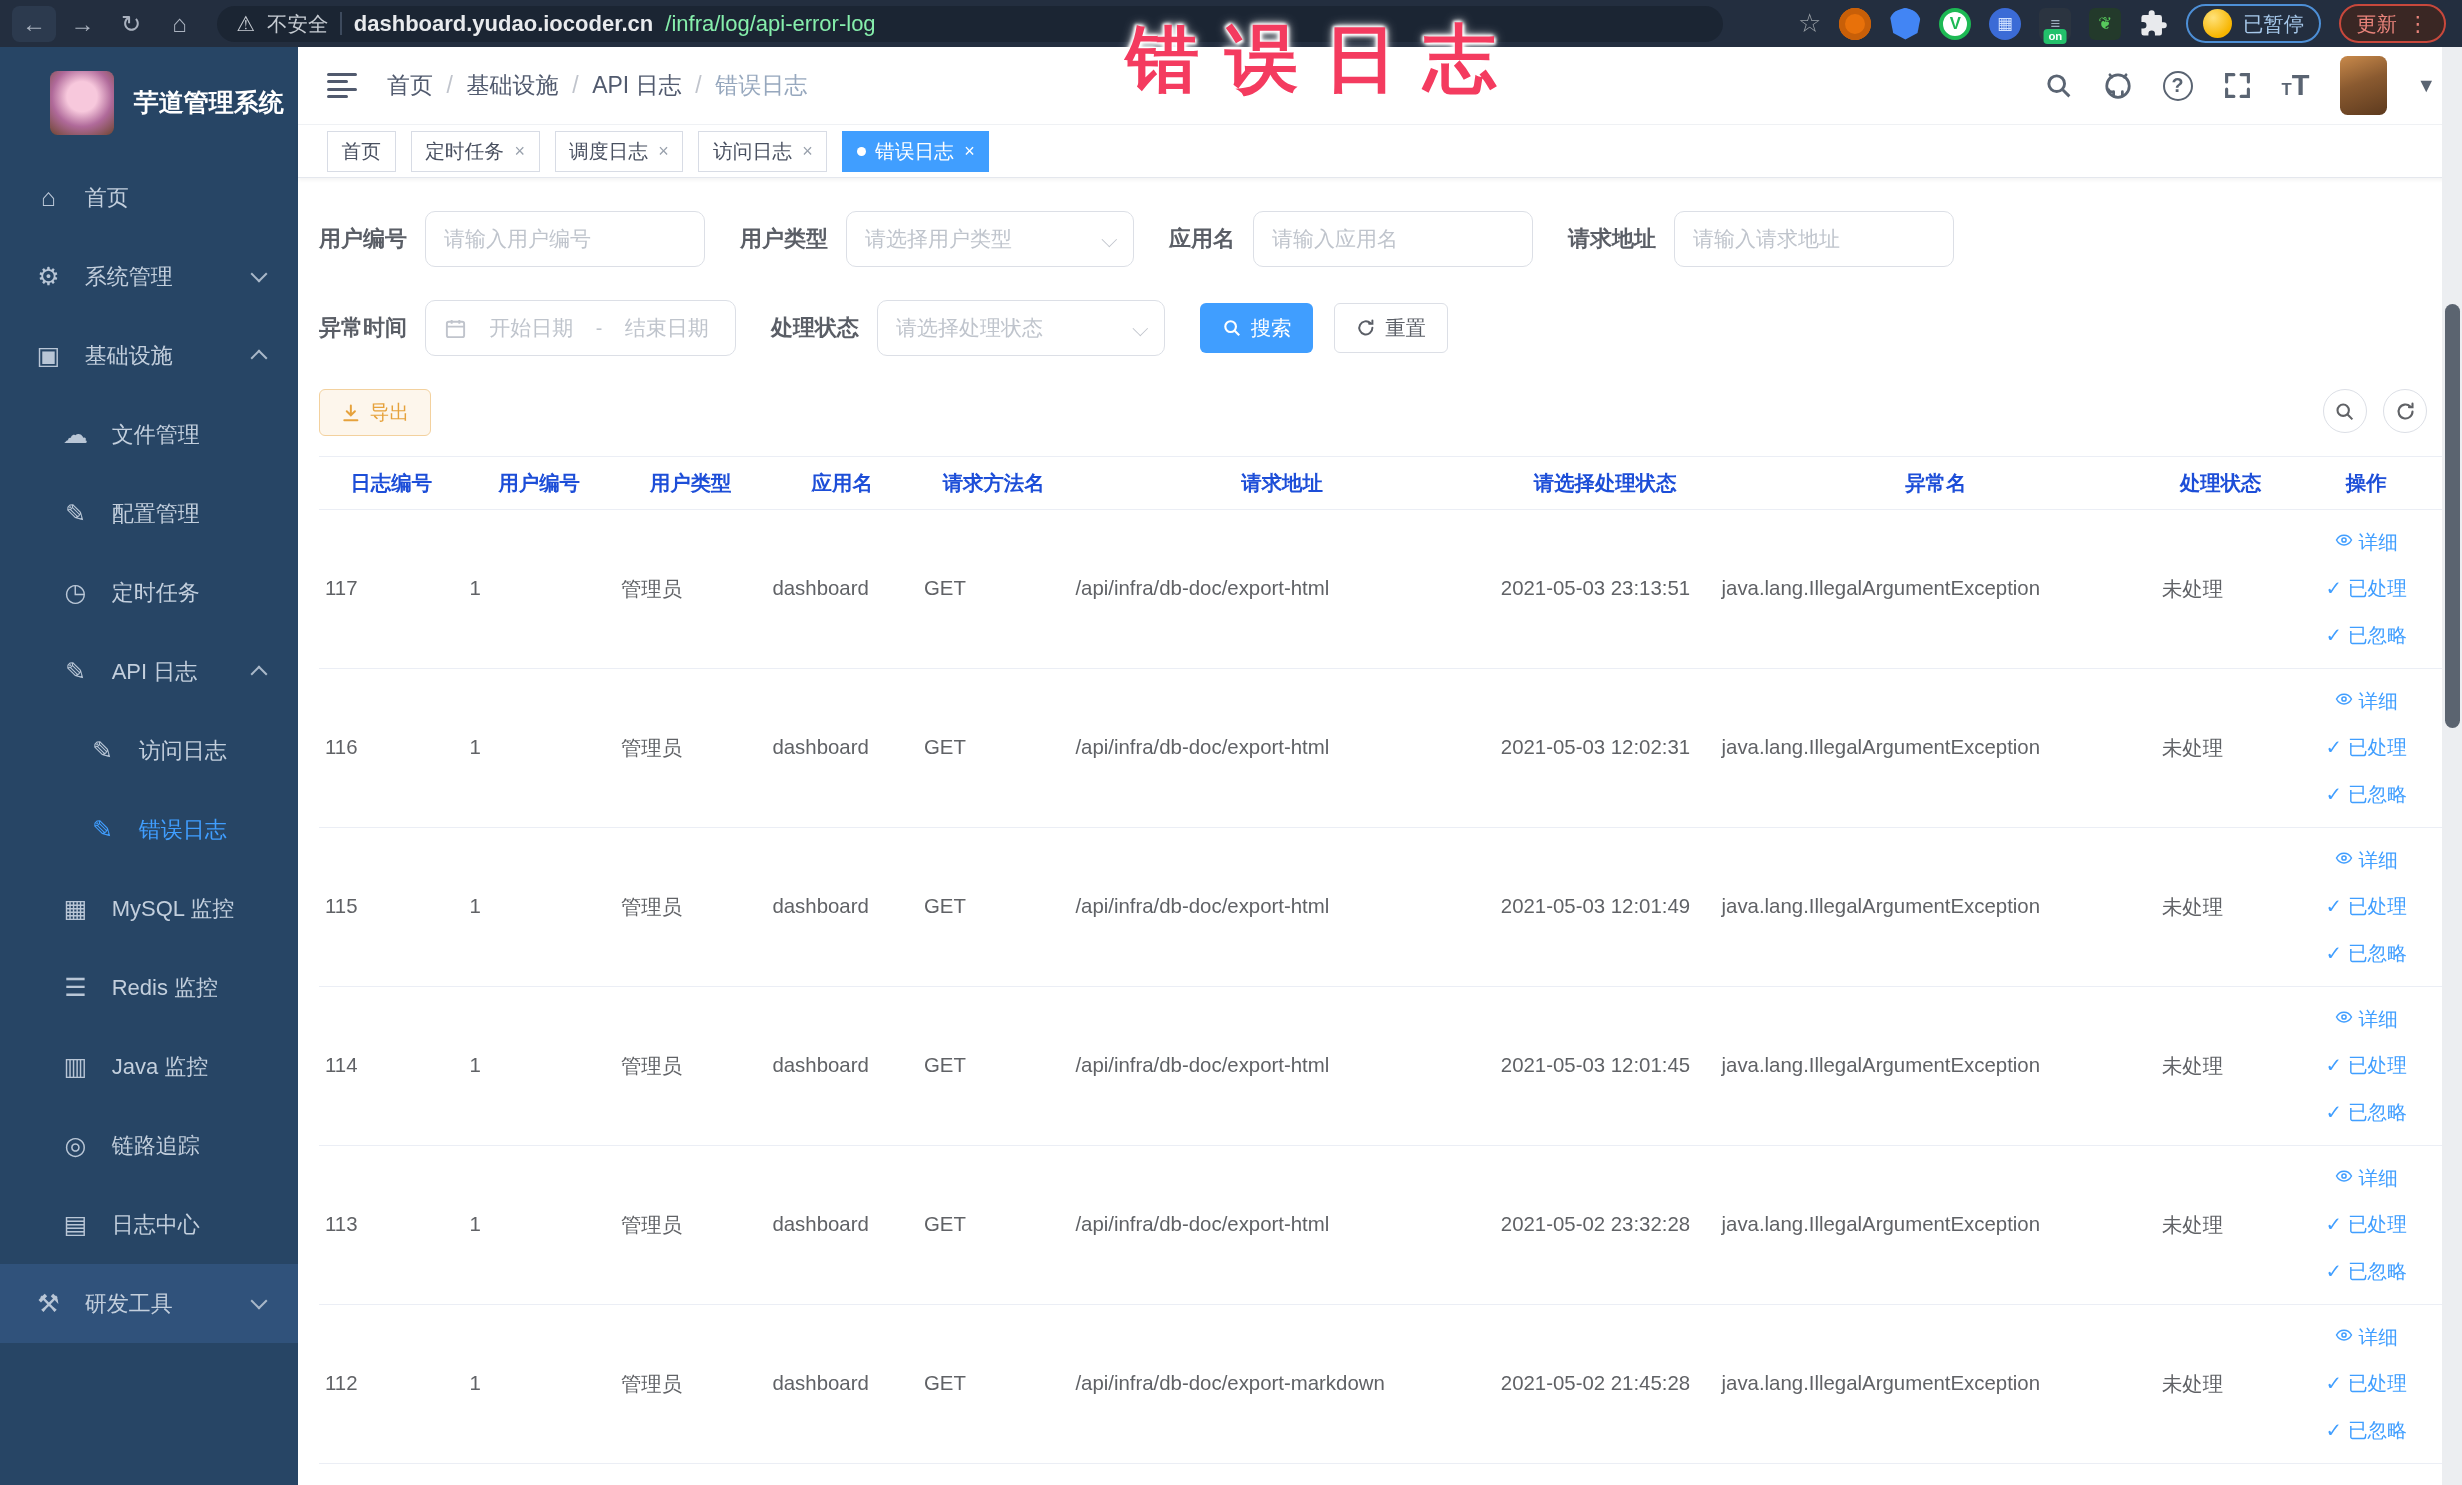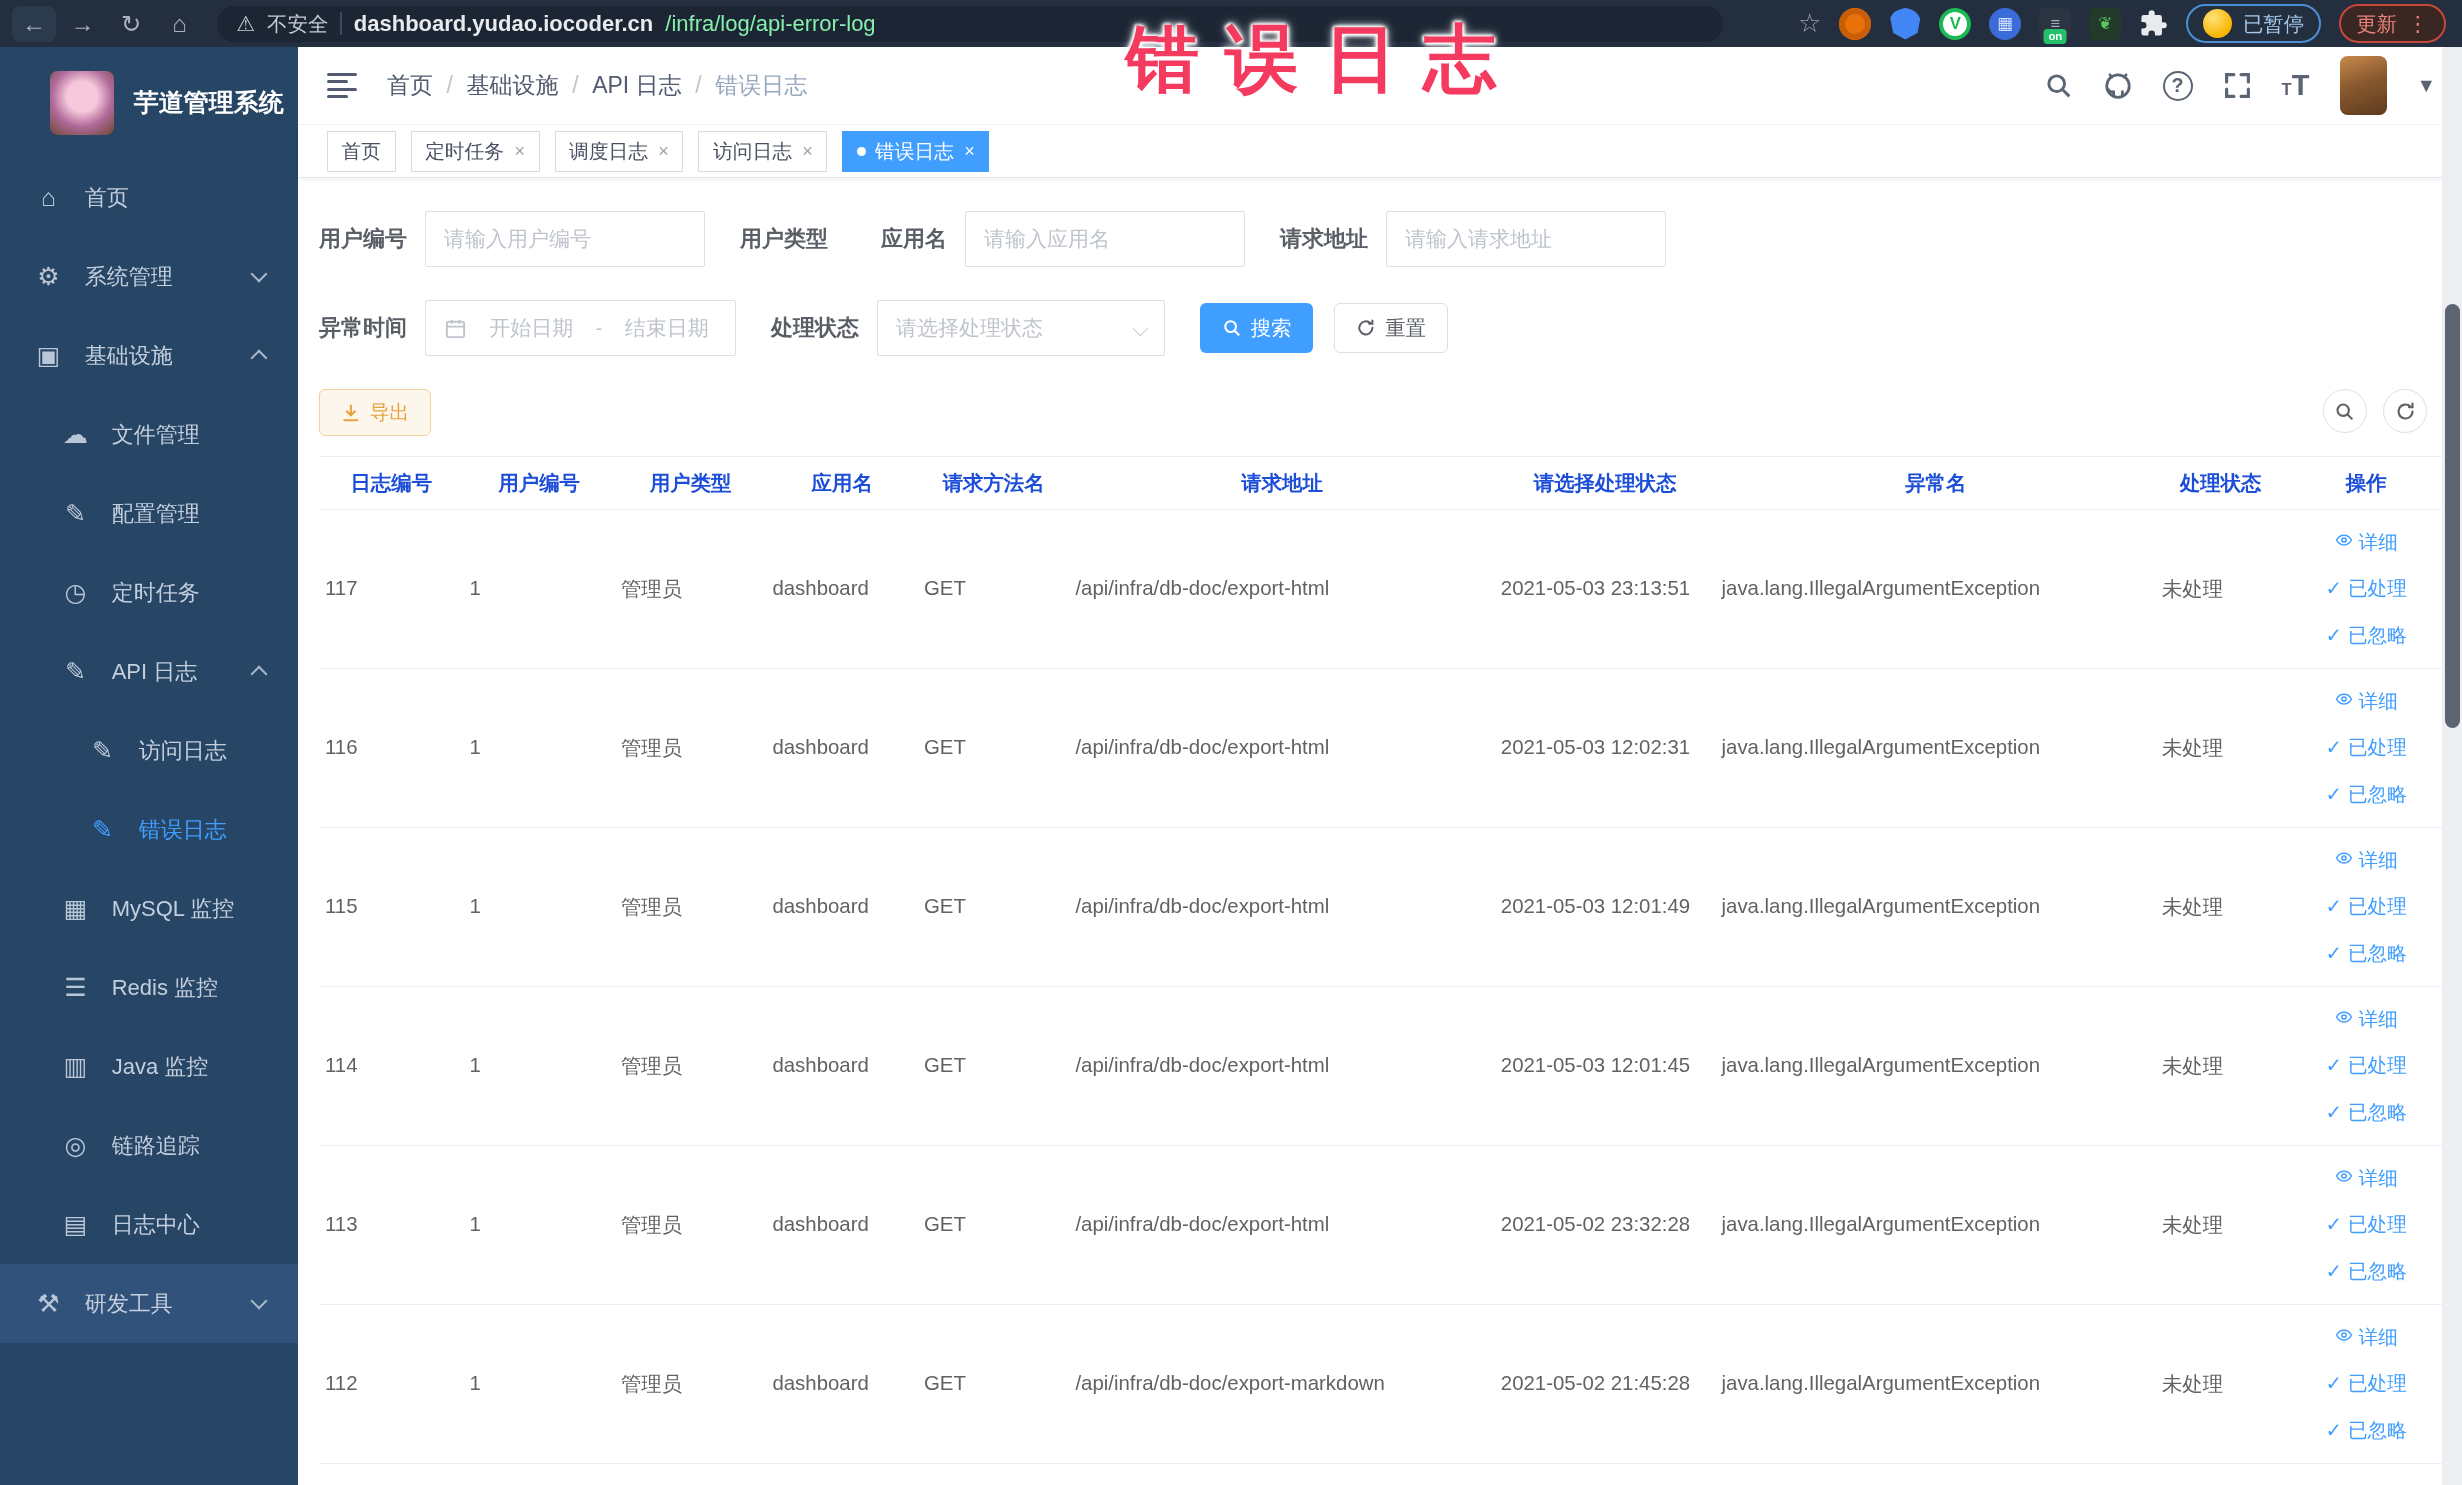--- a/index.html
+++ b/index.html
@@ -86,21 +86,21 @@
   .tag .x { font-size:18px; color:#9aa2ad; margin-left:1.5px; }
   .tag.active { background:#409eff; border-color:#409eff; color:#fff; }
   .tag.active .x { color:#fff; }
   .dot { width:9px; height:9px; border-radius:50%; background:#fff; }
 
   
   .content { flex:1; padding:33px 15px 0 21px; background:#fff; position:relative; }
   .frow { display:flex; align-items:center; margin-bottom:33px; }
   .flabel { font-size:22px; font-weight:700; color:#5a5e66; margin-right:18px; white-space:nowrap; }
   .fgroup { display:flex; align-items:center; margin-right:35px; }
-  .inp { position:relative; height:56px; border:1.5px solid #dcdfe6; border-radius:2px; background:#fff;
+  .inp { position:relative; height:56px; border:1.5px solid #dcdfe6; border-radius:10px; background:#fff;
          display:flex; align-items:center; padding:0 18px; }
   .inp input { border:0; outline:0; width:100%; font-size:21px; color:#606266; background:transparent;
                font-family:inherit; }
   .inp input::placeholder { color:#bfc4cc; }
   .w370 { width:280px; } .w380 { width:288px; }
   .sel-caret { width:10.6px; height:10.6px; border-right:1.5px solid #c0c4cc; border-bottom:1.5px solid #c0c4cc;
                transform:rotate(45deg); margin-left:7.6px; flex:0 0 auto; }
   .dr { width:311px; gap:14px; }
   .dr .ph { color:#bfc4cc; font-size:21px; flex:1; text-align:center; }
   .dr .sep { color:#bfc4cc; font-size:19.7px; }
@@ -320,20 +320,24 @@
 
         <div class="frow">
           <div class="fgroup">
             <span class="flabel">用户编号</span>
             <div class="inp w370">
               <input placeholder="请输入用户编号" style="">
             </div>
           </div>
           <div class="fgroup">
             <span class="flabel">用户类型</span>
+            <div class="inp w380">
+              <input readonly="" placeholder="请选择用户类型" style="">
+              <span class="sel-caret"></span>
+            </div>
           </div>
           <div class="fgroup">
             <span class="flabel">应用名</span>
             <div class="inp w370">
               <input placeholder="请输入应用名" style="">
             </div>
           </div>
           <div class="fgroup">
             <span class="flabel">请求地址</span>
             <div class="inp w370">

